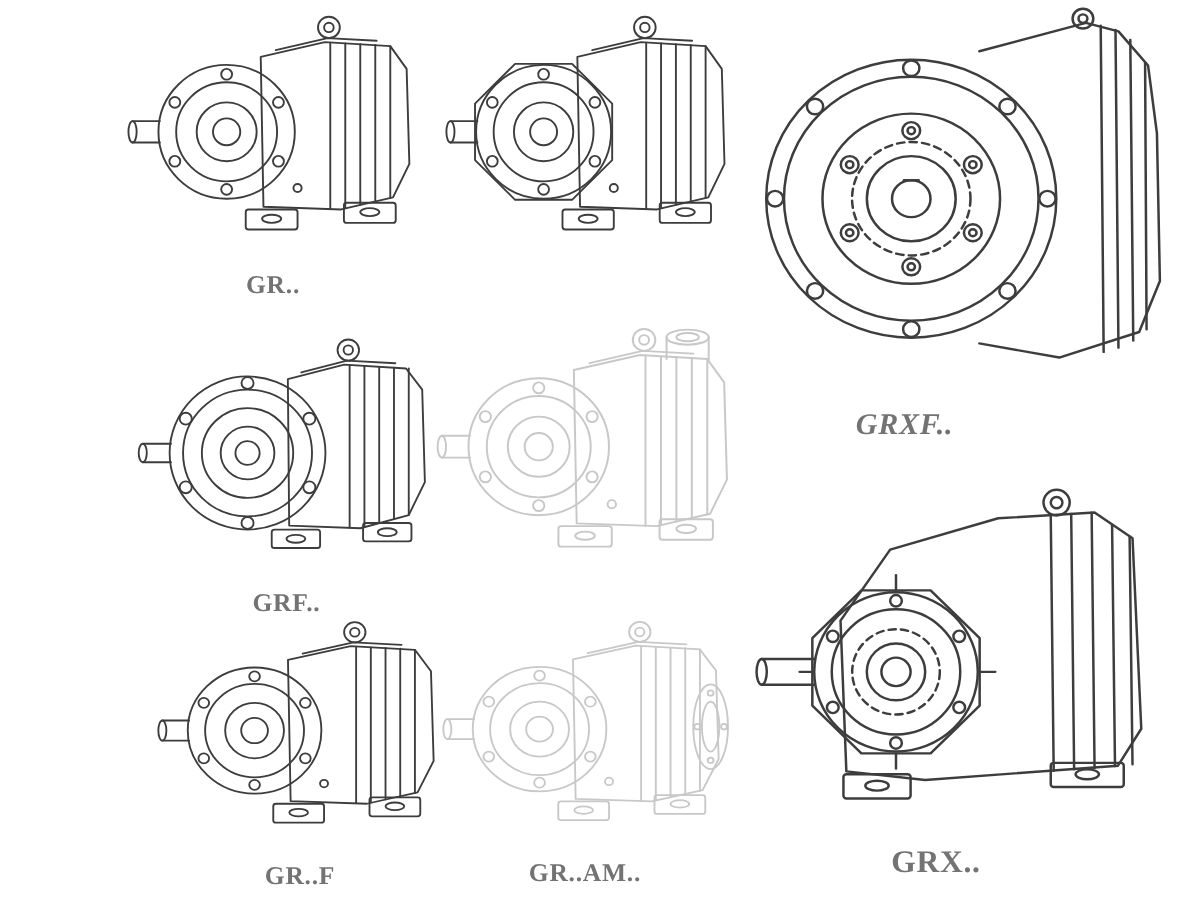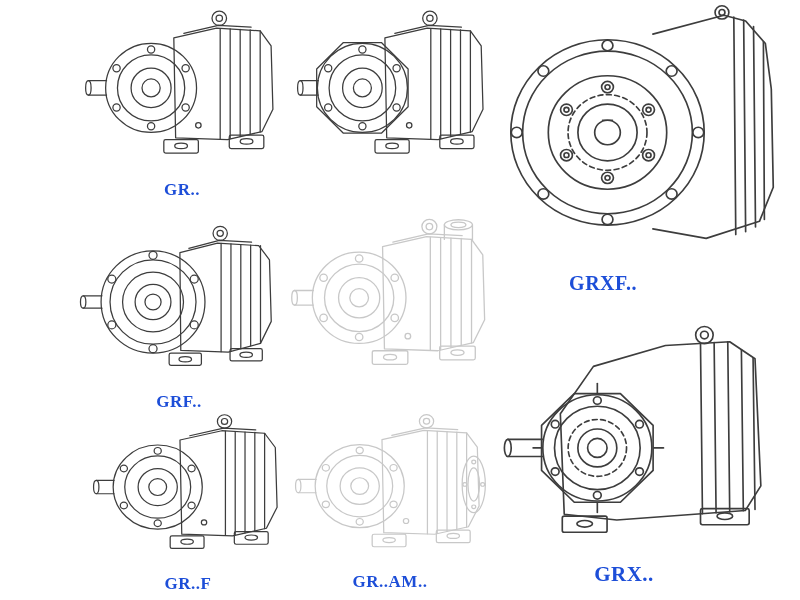--- a/index.html
+++ b/index.html
@@ -21,27 +21,27 @@
     stroke-linejoin:round;
     stroke-linecap:round;
   }
   svg.draw.big { stroke-width:1.7; }
   .dark  { color:var(--line-dark, #3d3d3d); }
   .light { color:var(--line-light, #c8c8c8); }
 
   .fig-label {
     font-weight:bold;
     font-size:17px;
-    color:#1d4ed8;
+    color:#737373;
     letter-spacing:0.5px;
     text-align:center;
     margin-top:2px;
     width:100%;
   }
-  .fig-label.large  { font-size:20px; margin-top:10px; padding-right:84px; }
+  .fig-label.large  { font-size:20px; margin-top:10px; padding-right:84px;font-style:italic; }
   .fig-label.large2 { font-size:21px; margin-top:6px;  padding-right:44px; }
 </style>
 </head>
 <body>
 
 <svg width="0" height="0" style="position:absolute" aria-hidden="true">
   <defs>
 
     <symbol id="sym-r" viewBox="0 0 220 195">
       <rect x="90" y="152" width="38" height="15" rx="2"></rect>
@@ -192,38 +192,38 @@
     </svg>
   </figure>
 
   <figure class="figure" style="left:497px; top:2px; width:296px">
     <svg class="draw dark big" width="296" height="260" viewBox="0 0 300 275" preserveAspectRatio="none">
         <use href="#sym-front"></use>
       </svg>
     <figcaption class="fig-label large">GRXF..</figcaption>
   </figure>
 
-  <figure class="figure" style="left:76px; top:214px; width:206px">
+  <figure class="figure" style="left:88px; top:214px; width:206px">
     <svg class="draw dark" width="206" height="176" viewBox="0 0 230 200" preserveAspectRatio="none">
         <use href="#sym-rf"></use>
       </svg>
     <figcaption class="fig-label">GRF..</figcaption>
   </figure>
 
   <figure class="figure" style="left:288px; top:212px; width:206px">
     <svg class="draw light" width="206" height="178" viewBox="0 0 220 195" preserveAspectRatio="none">
       <use href="#sym-r"></use>
       <ellipse cx="182" cy="14" rx="15" ry="5.5"></ellipse>
       <ellipse cx="182" cy="14" rx="8" ry="3"></ellipse>
       <path d="M167 14 L167 30"></path>
       <path d="M197 14 L197 31"></path>
     </svg>
   </figure>
 
-  <figure class="figure" style="left:90px; top:408px; width:196px">
+  <figure class="figure" style="left:102px; top:408px; width:196px">
     <svg class="draw dark" width="196" height="164" viewBox="0 0 220 195" preserveAspectRatio="none">
         <use href="#sym-r"></use>
       </svg>
     <figcaption class="fig-label">GR..F</figcaption>
   </figure>
 
   <figure class="figure" style="left:292px; top:408px; width:196px">
     <svg class="draw light" width="196" height="162" viewBox="0 0 220 195" preserveAspectRatio="none">
       <use href="#sym-r"></use>
       <ellipse cx="204" cy="92" rx="13" ry="34"></ellipse>

